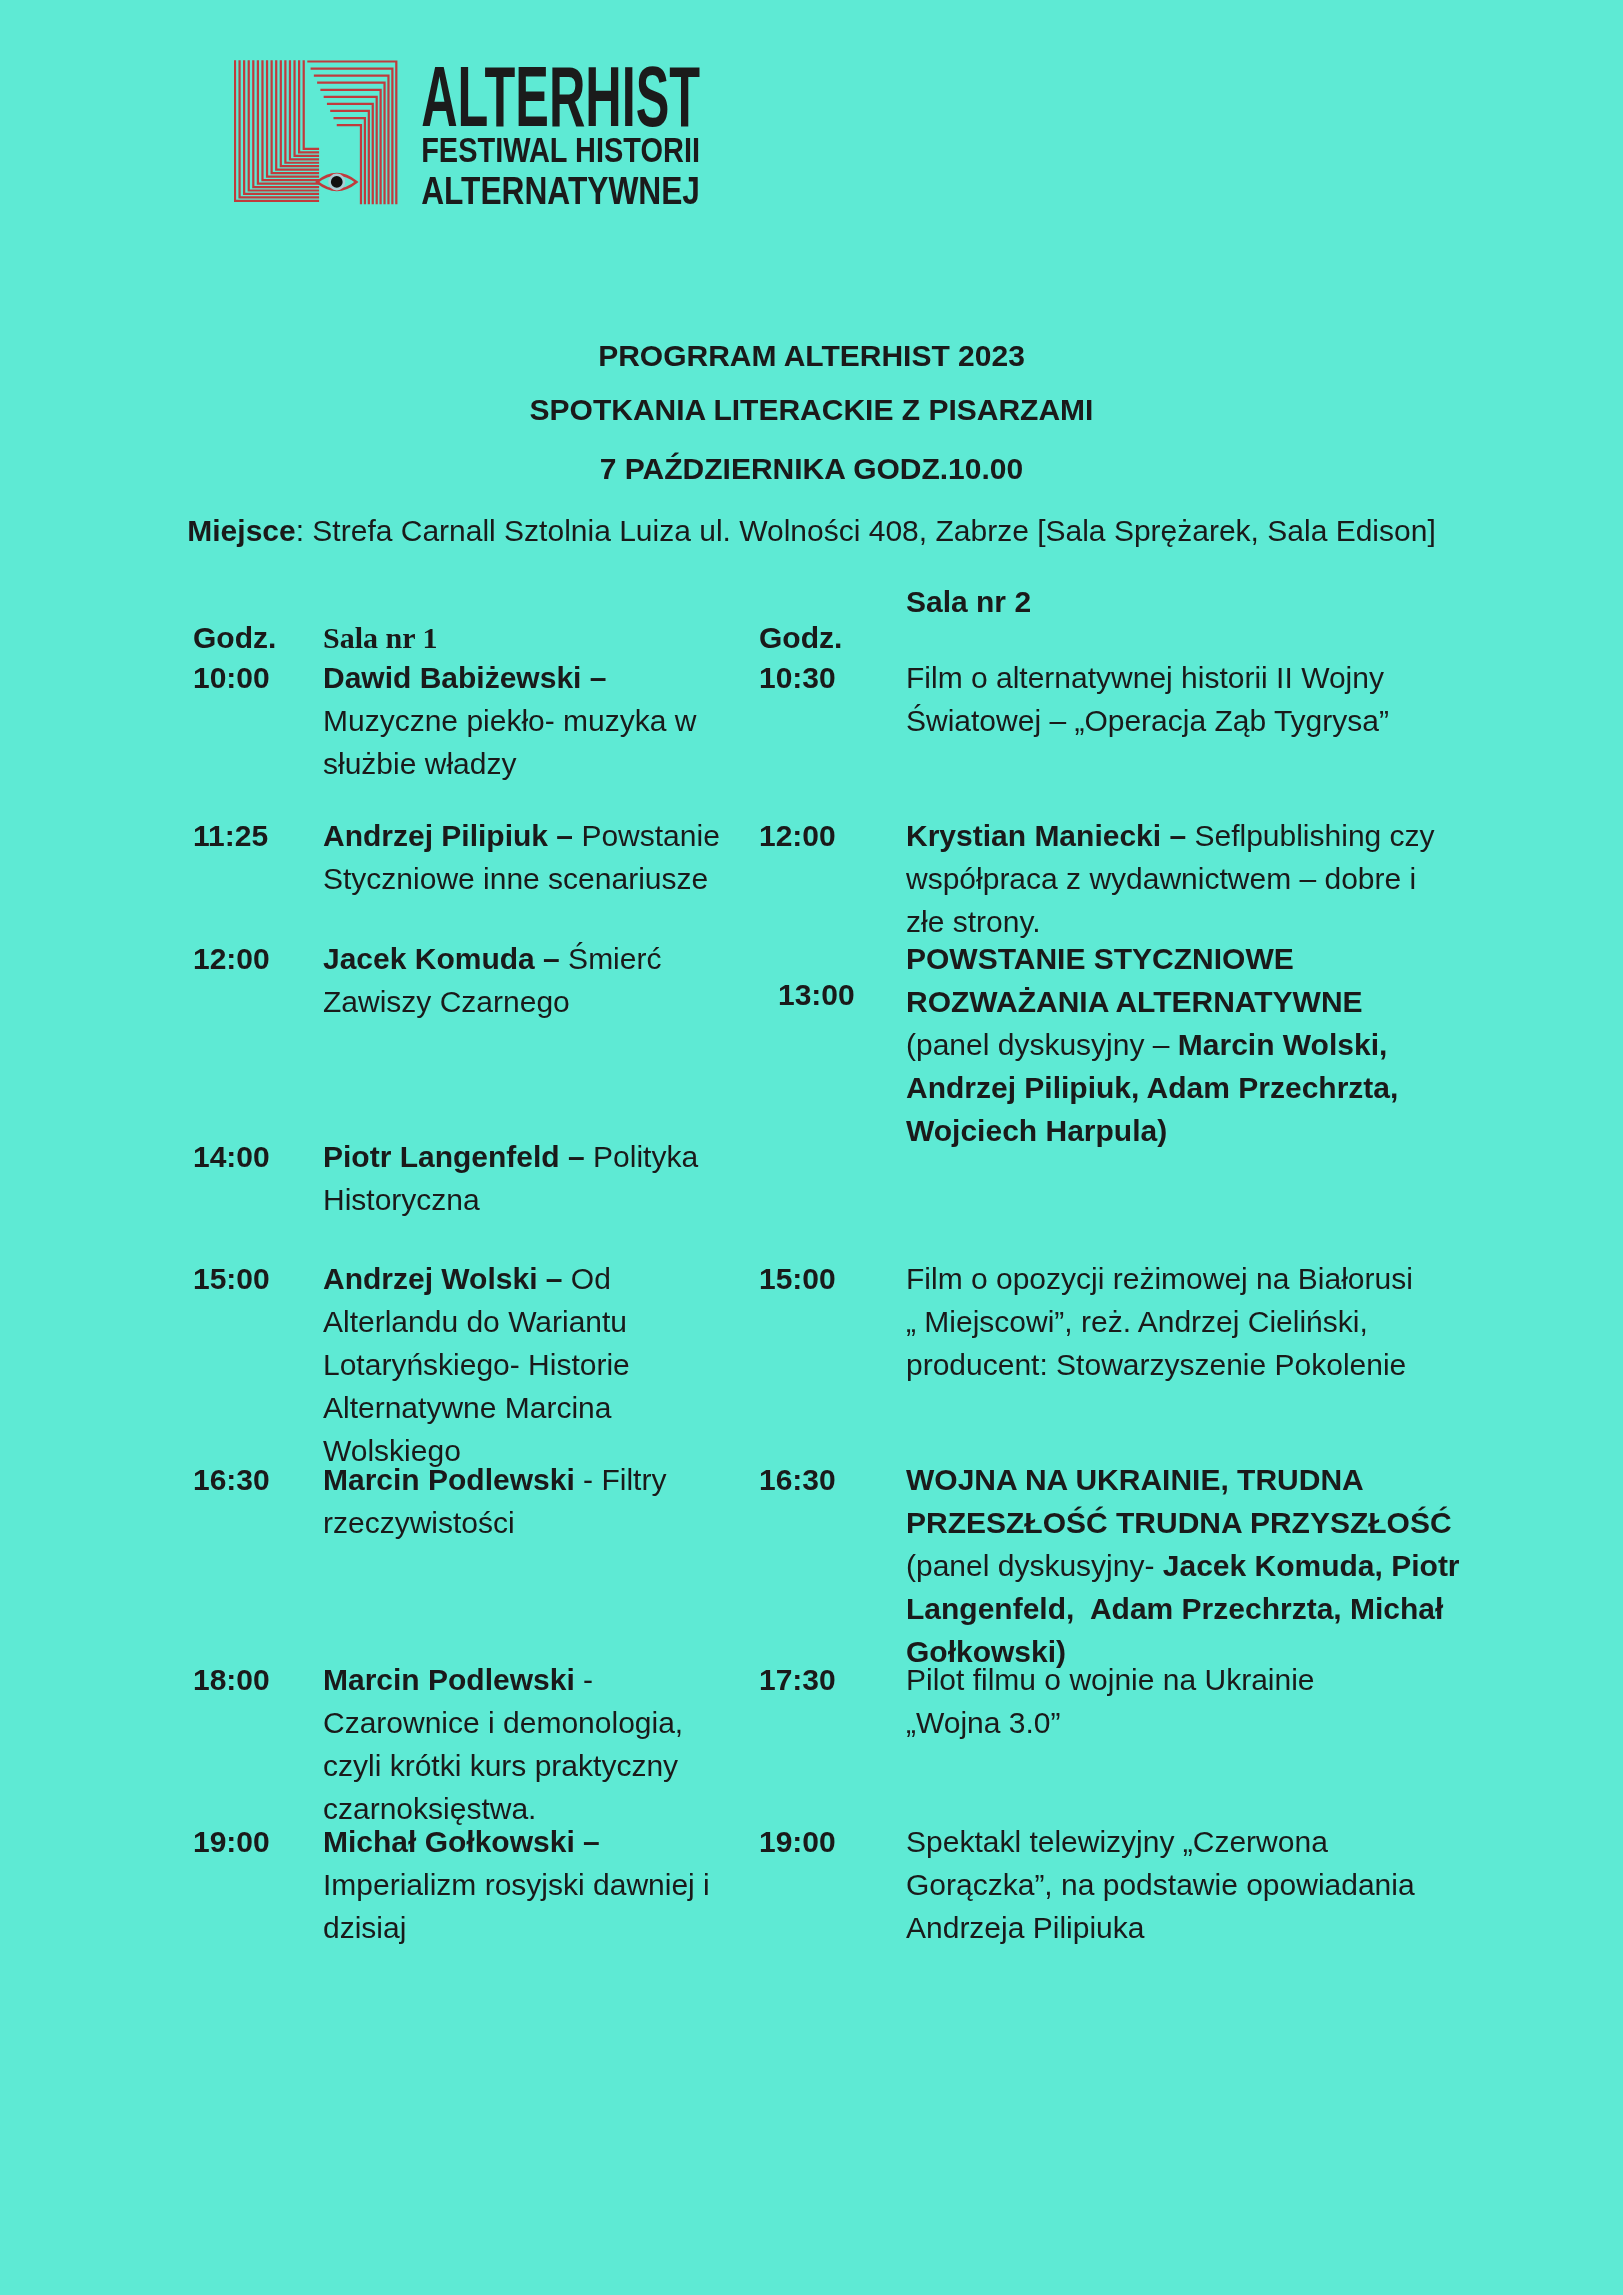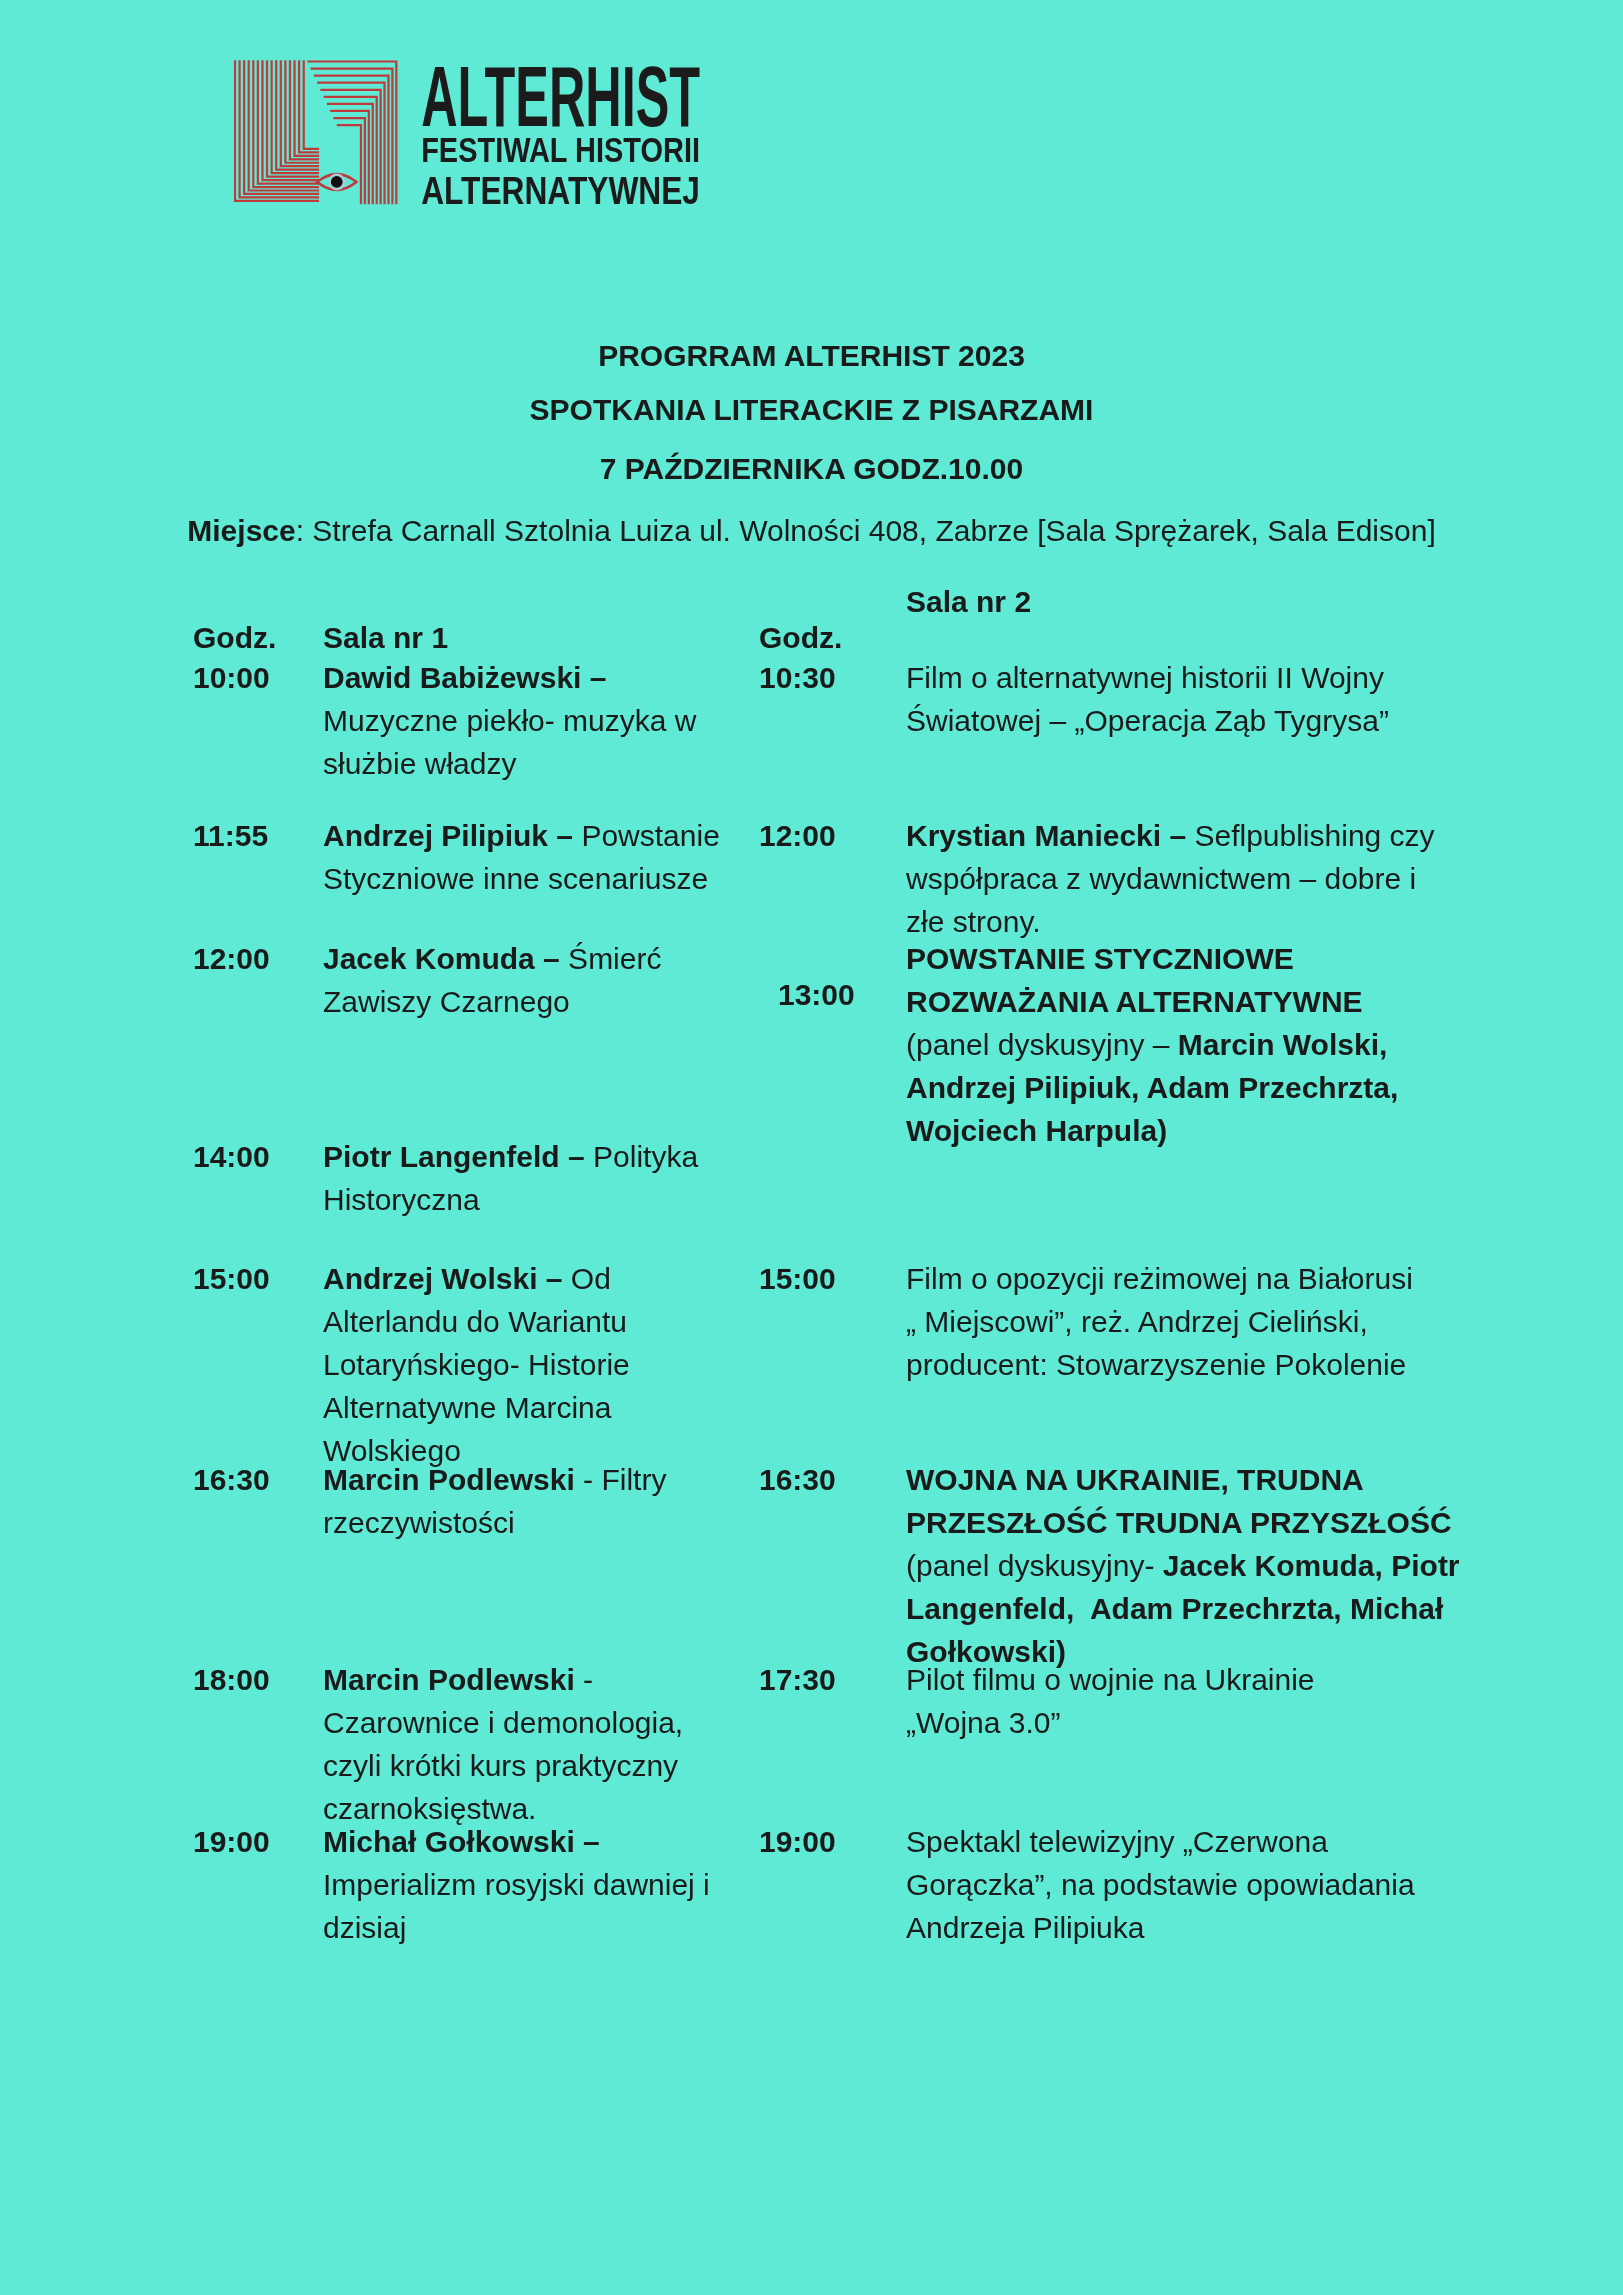--- a/index.html
+++ b/index.html
@@ -70,31 +70,31 @@
 
   <div class="abs txt center bold" style="top:334px;">PROGRRAM ALTERHIST 2023</div>
   <div class="abs txt center bold" style="top:388px;">SPOTKANIA LITERACKIE Z PISARZAMI</div>
   <div class="abs txt center bold" style="top:447px;">7 PAŹDZIERNIKA GODZ.10.00</div>
   <div class="abs txt center" style="top:509px;">
     <span class="bold">Miejsce</span><span>: Strefa Carnall Sztolnia Luiza ul. Wolności 408, Zabrze [Sala Sprężarek, Sala Edison]</span>
   </div>
 
   <div id="schedule-rows">
     <div class="abs txt bold" style="left:193px;top:616px;">Godz.</div>
-    <div class="abs txt bold" style="left:323px;top:616px;">Sala nr 1</div>
+    <div class="abs txt bold" style="left:323px;top:616px;font-family:Liberation Serif, serif;">Sala nr 1</div>
     <div class="abs txt bold" style="left:759px;top:616px;">Godz.</div>
     <div class="abs txt bold" style="left:906px;top:580px;text-align:center;">Sala nr 2</div>
   <div class="cell bold" style="left: 193px; top: 656px;">10:00</div>
       <div class="cell" style="left: 323px; top: 656px;"><span class="bold">Dawid Babiżewski –</span><span>
 Muzyczne piekło- muzyka w
 służbie władzy</span></div>
       <div class="cell bold" style="left: 759px; top: 656px;">10:30</div>
       <div class="cell" style="left: 906px; top: 656px;"><span>Film o alternatywnej historii II Wojny
 Światowej – „Operacja Ząb Tygrysa”</span></div>
-      <div class="cell bold" style="left: 193px; top: 814px;">11:55</div>
+      <div class="cell bold" style="left: 193px; top: 814px;">11:25</div>
       <div class="cell" style="left: 323px; top: 814px;"><span class="bold">Andrzej Pilipiuk –</span><span> Powstanie
 Styczniowe inne scenariusze</span></div>
       <div class="cell bold" style="left: 759px; top: 814px;">12:00</div>
       <div class="cell" style="left: 906px; top: 814px;"><span class="bold">Krystian Maniecki –</span><span> Seflpublishing czy
 współpraca z wydawnictwem – dobre i
 złe strony.</span></div>
       <div class="cell bold" style="left: 193px; top: 937px;">12:00</div>
       <div class="cell" style="left: 323px; top: 937px;"><span class="bold">Jacek Komuda –</span><span> Śmierć
 Zawiszy Czarnego</span></div>
       <div class="cell bold" style="left: 778px; top: 937px; margin-top: 36px;">13:00</div>

